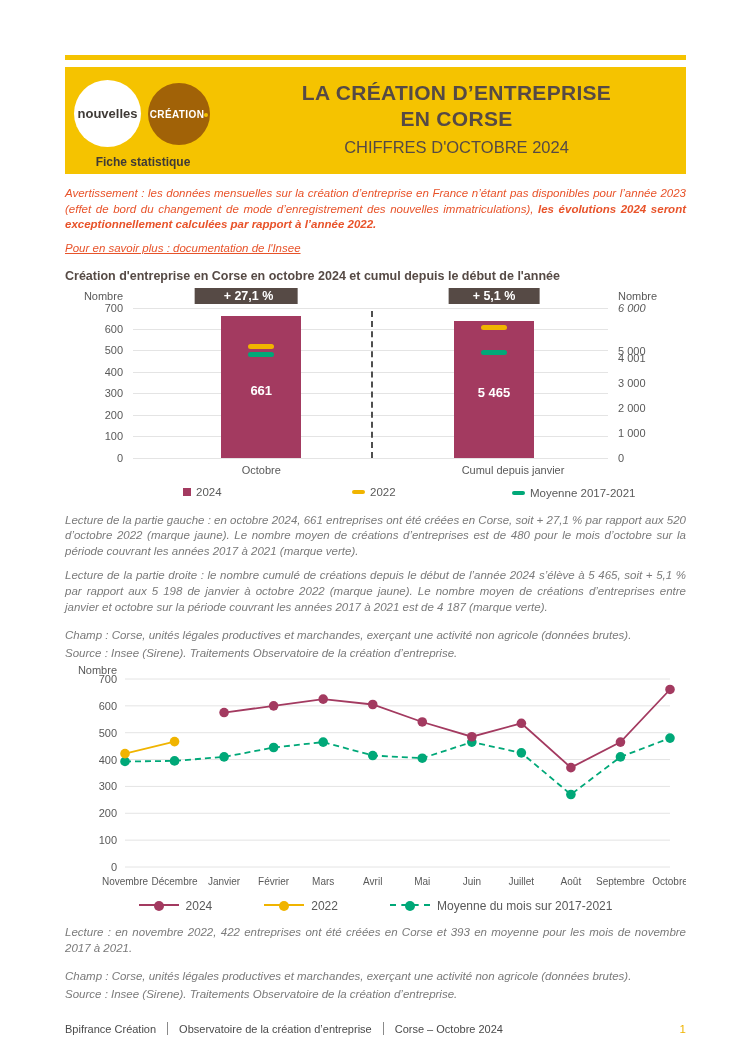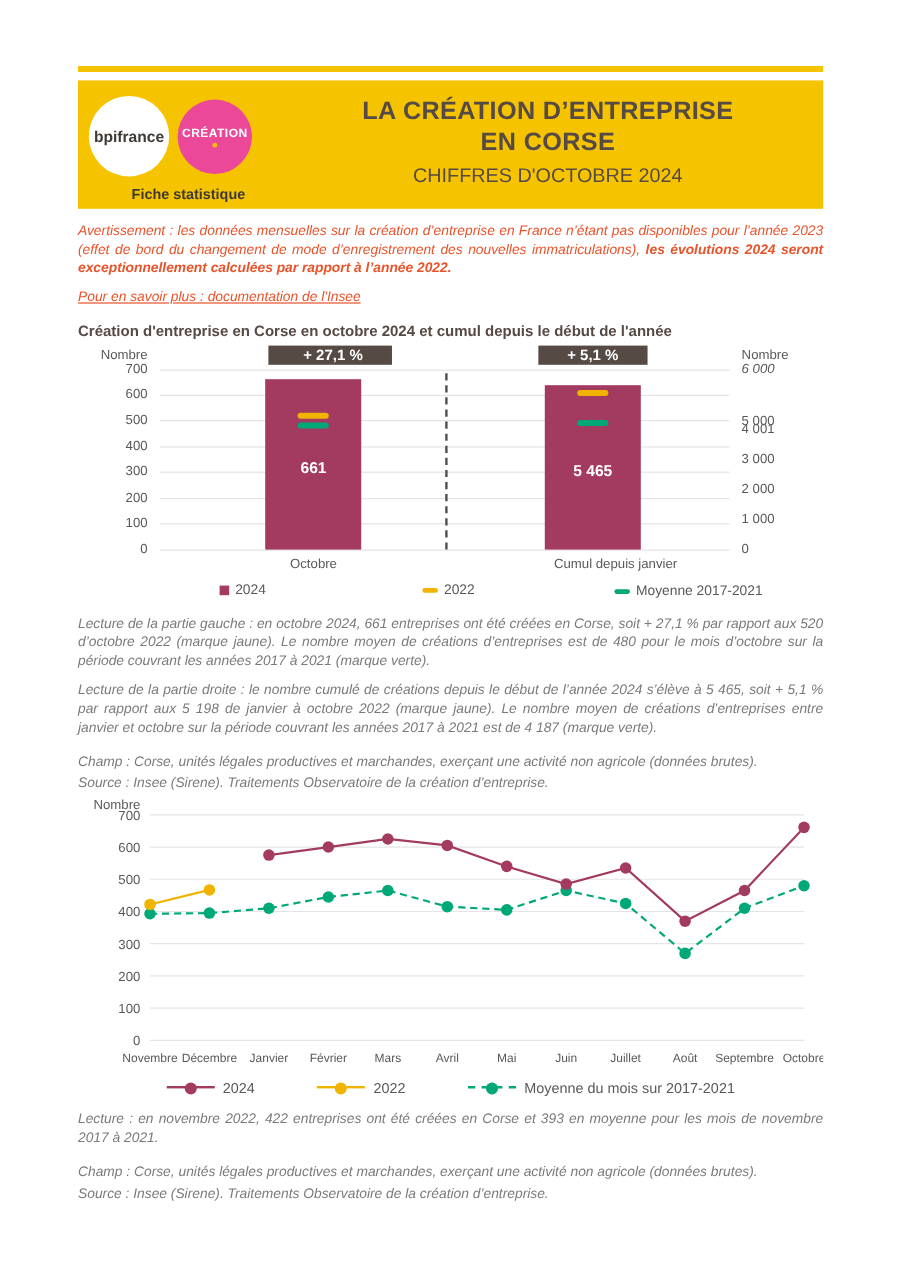--- a/index.html
+++ b/index.html
@@ -13,26 +13,26 @@
   .top-rule { margin-top:55px; height:5px; background:#F5C300; }
 
   .banner { position:relative; margin-top:7px; height:107px; background:#F5C300; }
   .logo-white {
     position:absolute; left:9px; top:13px; width:67px; height:67px; border-radius:50%;
     background:#ffffff; color:#3F3A36; font-weight:bold; font-size:13px;
     display:flex; align-items:center; justify-content:center;
   }
   .logo-brown {
     position:absolute; left:83px; top:16px; width:62px; height:62px; border-radius:50%;
-    background:#ec4899; color:#ffffff; font-weight:bold; font-size:10px; letter-spacing:.4px;
-    display:flex; align-items:center; justify-content:center; flex-direction:column;
+    background:#a16207; color:#ffffff; font-weight:bold; font-size:10px; letter-spacing:.4px;
+    display:flex; align-items:center; justify-content:center; flex-direction:row;
   }
   .logo-brown .i-dot { width:4px; height:4px; border-radius:50%; background:#F5C300; margin-top:2px; }
   .tagline { position:absolute; left:0; top:88px; width:156px; text-align:center;
-    font-weight:bold; font-size:12px; color:#3F3A36;margin-left:14px; }
+    font-weight:bold; font-size:12px; color:#3F3A36; }
   .banner-titles { position:absolute; left:170px; right:8px; top:13px; text-align:center; color:#564A45; }
   .bt1, .bt2 { font-size:21px; font-weight:bold; letter-spacing:.3px; line-height:1.25; }
   .bt3 { font-size:16.5px; font-weight:normal; margin-top:5px; }
 
   .notice { margin-top:12px; font-size:11.5px; font-style:italic; color:#E8532A;
     line-height:1.35; text-align:justify; }
   .notice b { font-weight:bold; }
   .insee-link { display:inline-block; margin-top:9px; font-size:11.5px; font-style:italic;
     color:#E8532A; text-decoration:underline; cursor:pointer; }
 
@@ -76,21 +76,21 @@
 </head>
 <body>
 
 <div class="page">
   <div class="content">
 
     <div class="top-rule"></div>
 
     <div class="banner">
       <div class="logo-white">
-        <span>bpifrance</span>
+        <span>nouvelles</span>
       </div>
       <div class="logo-brown">
         <span>CRÉATION</span>
         <span class="i-dot"></span>
       </div>
       <div class="tagline">Fiche statistique</div>
       <div class="banner-titles">
         <div class="bt1">LA CRÉATION D’ENTREPRISE</div>
         <div class="bt2">EN CORSE</div>
         <div class="bt3">CHIFFRES D'OCTOBRE 2024</div>
@@ -123,21 +123,21 @@
         <div class="bc-axis-title" style="left: 0px; width: 58px; top: 2px; text-align: right;">Nombre</div>
         <div class="bc-ticklabel-r" style="left: 553px; top: 14px; font-style: italic;">6 000</div>
         <div class="bc-ticklabel-r" style="left: 553px; top: 39px; margin-top: 18px;">5 000</div>
         <div class="bc-ticklabel-r" style="left: 553px; top: 64px;">4 001</div>
         <div class="bc-ticklabel-r" style="left: 553px; top: 89px;">3 000</div>
         <div class="bc-ticklabel-r" style="left: 553px; top: 114px;">2 000</div>
         <div class="bc-ticklabel-r" style="left: 553px; top: 139px;">1 000</div>
         <div class="bc-ticklabel-r" style="left: 553px; top: 164px;">0</div>
         <div class="bc-axis-title" style="left: 553px; top: 2px;">Nombre</div>
         <div class="bc-divider" style="left: 305.5px; top: 23px; height: 147px;"></div>
-        <div class="bc-badge" style="left: 210px; padding-left: 29px;">+ 27,1 %</div>
+        <div class="bc-badge" style="left: 181px; padding-left: 29px;">+ 27,1 %</div>
         <div class="bc-bar" style="left: 156.25px; width: 80px; top: 28.3571px; height: 141.643px; background: rgb(163, 58, 96);">
           <div class="bc-barlabel">661</div>
         </div>
         <div class="bc-mark" style="left: 183.25px; top: 56.0714px; background: rgb(240, 180, 0);"></div>
         <div class="bc-mark" style="left: 183.25px; top: 64.6429px; background: rgb(0, 168, 120);"></div>
         <div class="bc-xlabel" style="left: 86.25px; top: 176px;">Octobre</div>
         <div class="bc-badge" style="left: 429px;">+ 5,1 %</div>
         <div class="bc-bar" style="left: 389px; width: 80px; top: 33.375px; height: 136.625px; background: rgb(163, 58, 96);">
           <div class="bc-barlabel">5 465</div>
         </div>
@@ -247,13 +247,21 @@
           </span>
         </div>
     </div>
 
     <p class="body-text mt12">Lecture : en novembre 2022, 422 entreprises ont été créées en Corse et 393 en moyenne pour les mois de novembre 2017 à 2021.</p>
     <p class="body-text mt12">Champ : Corse, unités légales productives et marchandes, exerçant une activité non agricole (données brutes).</p>
     <p class="body-text mt2">Source : Insee (Sirene). Traitements Observatoire de la création d’entreprise.</p>
 
   </div>
 
+  <div class="footer">
+    <span>Bpifrance Création</span>
+    <span class="f-sep"></span>
+    <span>Observatoire de la création d’entreprise</span>
+    <span class="f-sep"></span>
+    <span>Corse – Octobre 2024</span>
+    <span class="f-page">1</span>
+  </div>
 </div>
 
 </body></html>

